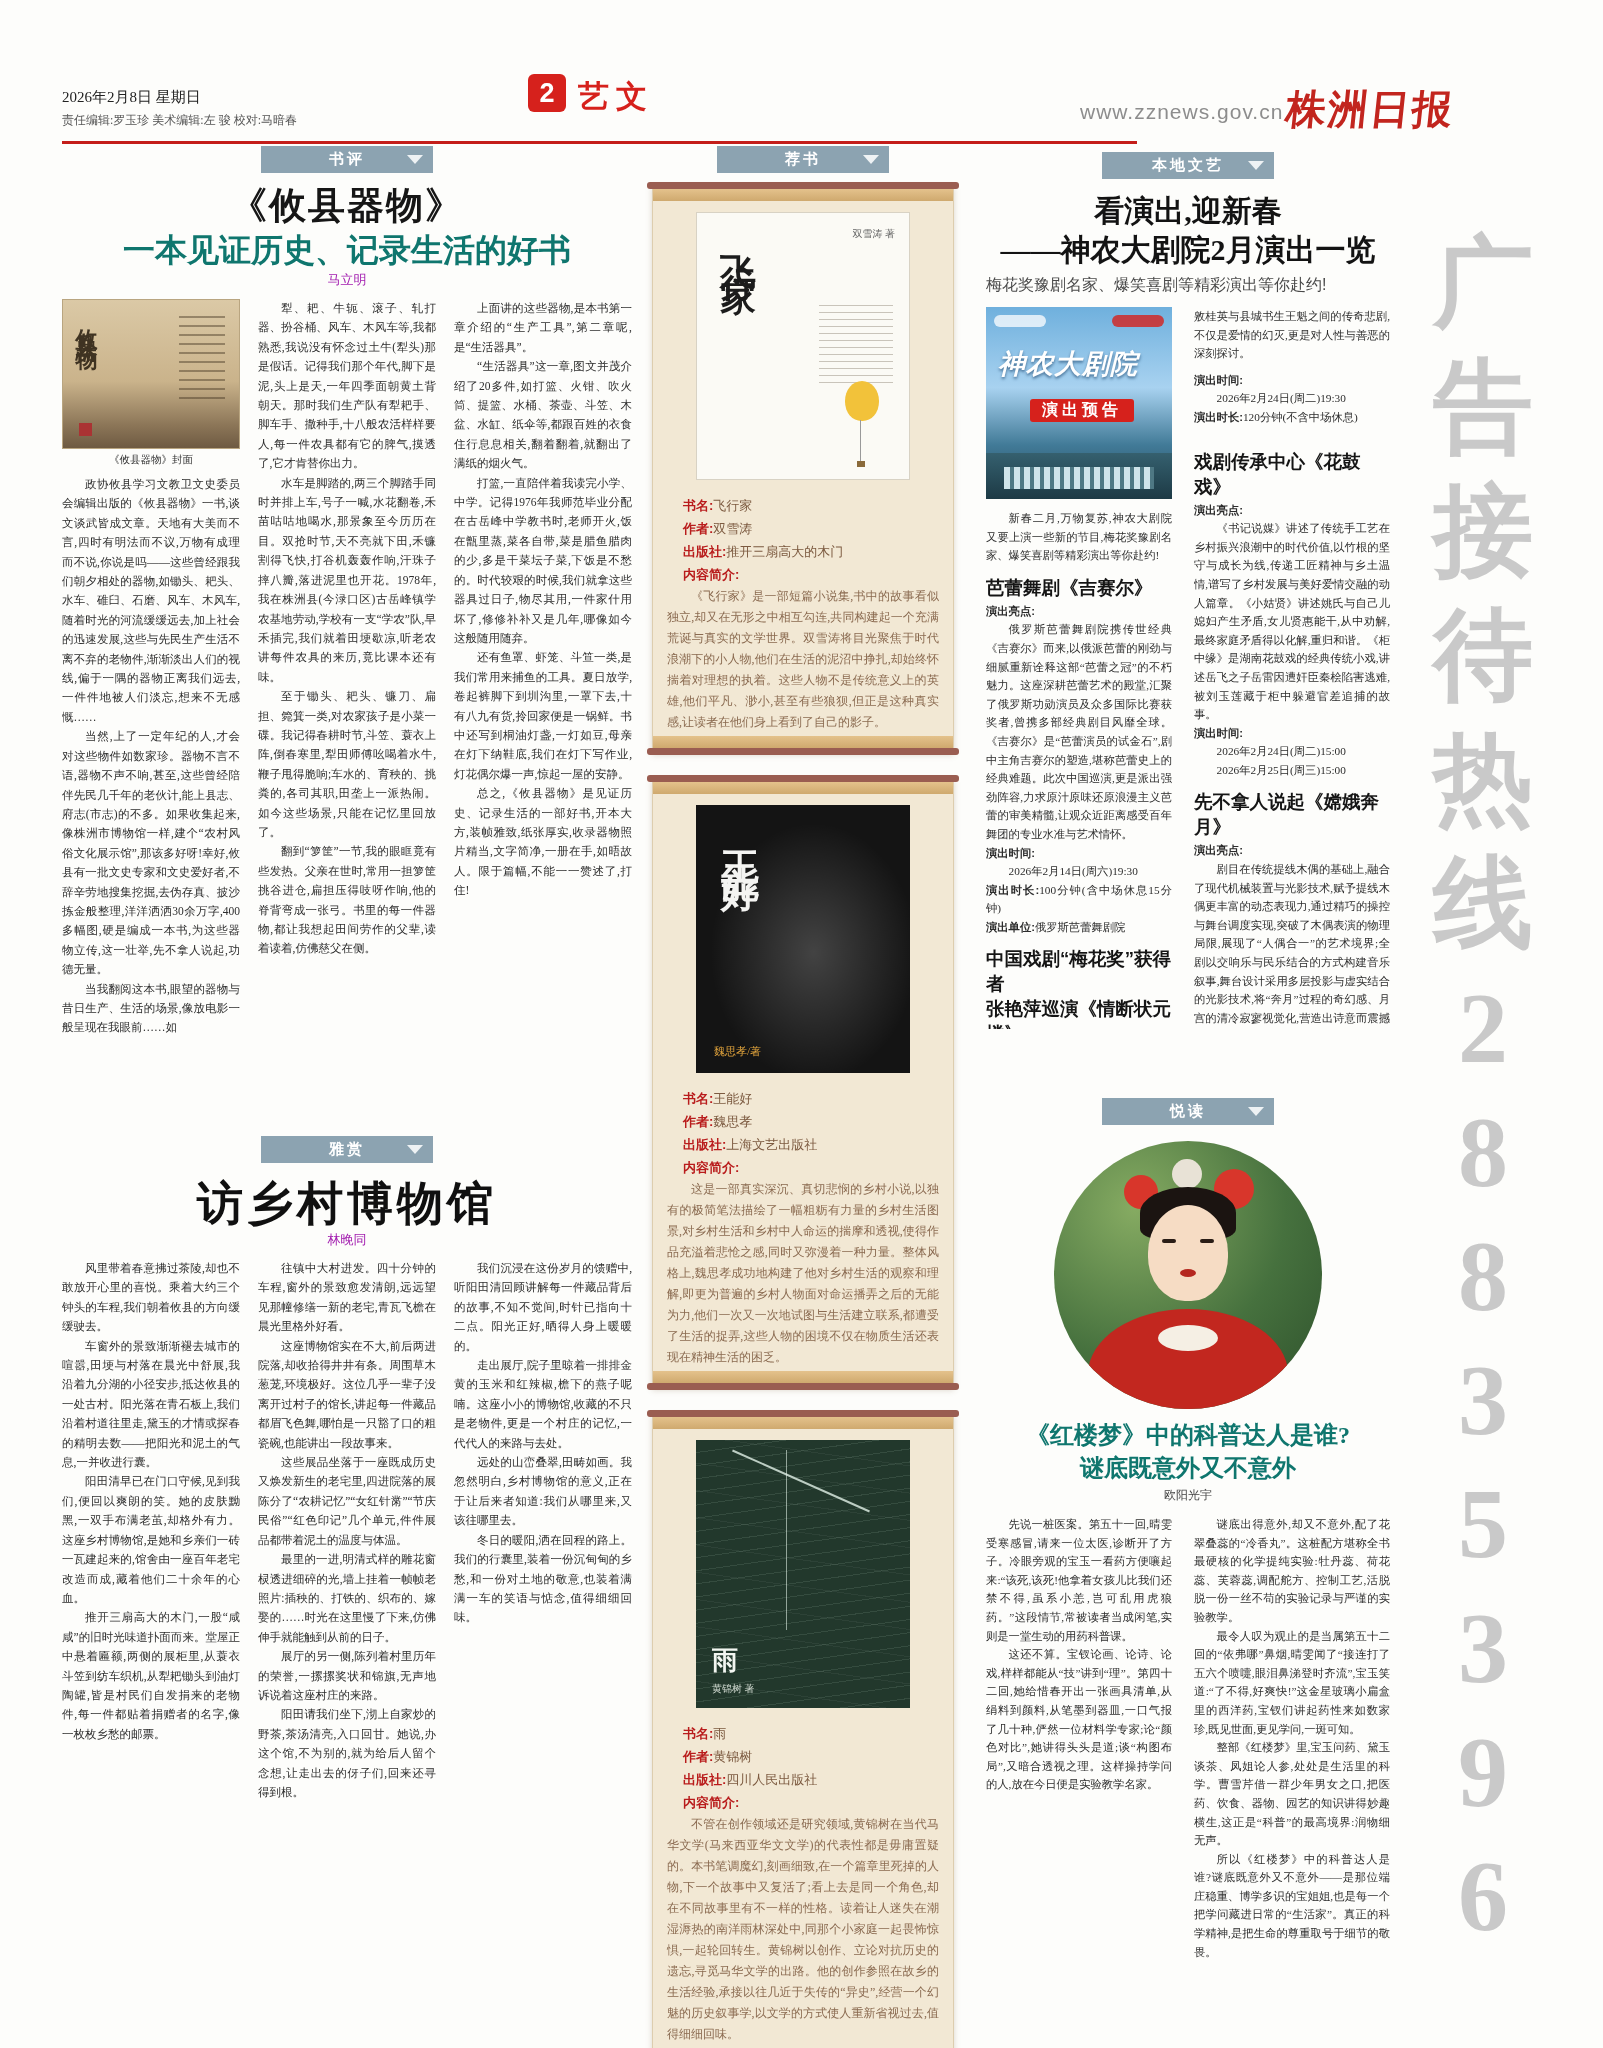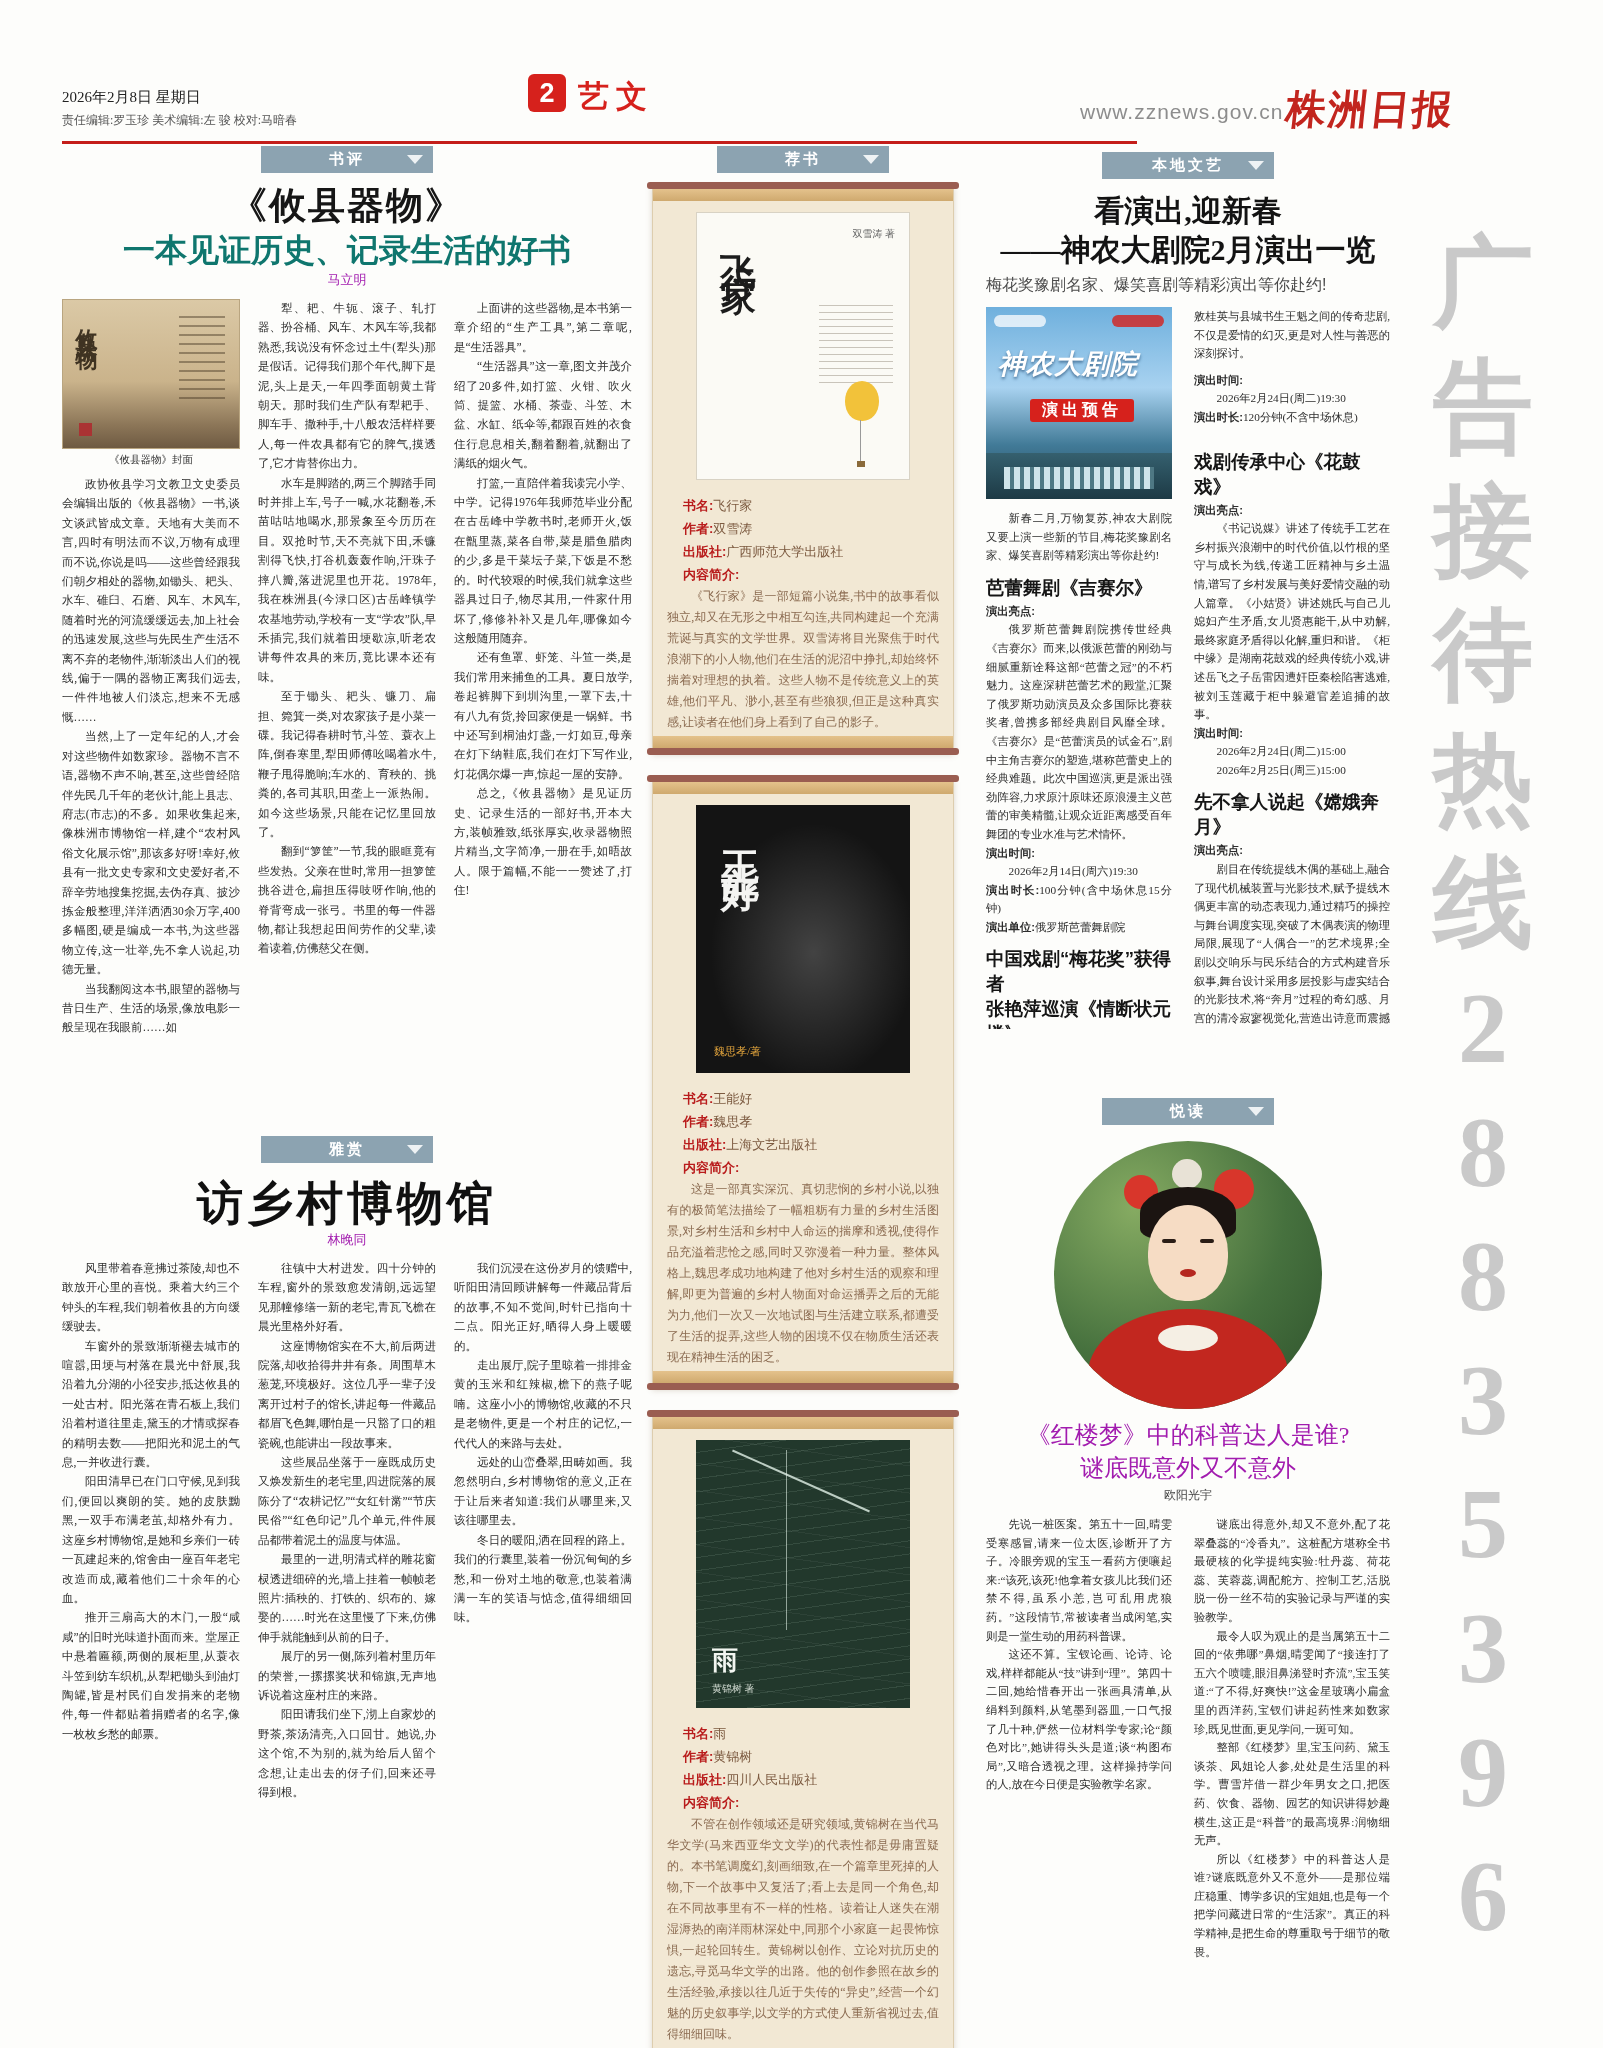--- a/index.html
+++ b/index.html
@@ -122,21 +122,21 @@
   .po-collar{position:absolute;left:104px;bottom:58px;width:60px;height:26px;background:#f5efe4;border-radius:50%;}
   .po-face{position:absolute;left:94px;top:64px;width:80px;height:96px;background:#f6dcc4;border-radius:50% 50% 46% 46%;}
   .po-hair{position:absolute;left:86px;top:46px;width:96px;height:52px;background:#1b1411;border-radius:50% 50% 20% 20%;}
   .po-pom1,.po-pom2,.po-pom3{position:absolute;background:#d8362b;border-radius:50%;}
   .po-pom1{left:70px;top:34px;width:34px;height:34px;}
   .po-pom2{left:160px;top:28px;width:40px;height:40px;}
   .po-pom3{left:118px;top:18px;width:30px;height:30px;background:#e8e2d6;}
   .po-lip{position:absolute;left:126px;top:128px;width:16px;height:8px;background:#b5271f;border-radius:50%;}
   .po-eye1,.po-eye2{position:absolute;top:98px;width:14px;height:4px;background:#2a1d16;border-radius:2px;}
   .po-eye1{left:108px;} .po-eye2{left:146px;}
-  .hlm-t{margin:8px 0 0;text-align:center;font-size:24px;line-height:33px;font-weight:normal;color:#a21caf;}
+  .hlm-t{margin:8px 0 0;text-align:center;font-size:24px;line-height:33px;font-weight:bold;color:#0f766e;}
   .hlm-by{text-align:center;font-size:12px;color:#444;line-height:20px;}
   #sec-yuedu .lc,#sec-yuedu .rc{height:452px;}
 
   
   .ad-strip{position:absolute;left:1408px;top:222px;width:150px;text-align:center;}
   .vchar{font-size:100px;line-height:124px;color:#c9c9c9;font-weight:bold;
          font-family:"Liberation Serif","DejaVu Serif",serif;}
 </style>
 </head>
 <body>
@@ -241,21 +241,21 @@
       <div class="fold top"></div>
       <div class="cover cov1">
         <div class="cov1-author">双雪涛 著</div>
         <div class="cov1-title">飞行家</div>
         <div class="cov1-text"></div>
         <div class="balloon"></div>
         <div class="basket"></div>
       </div>
       <div class="b-row"><span class="lbl">书名:</span><span>飞行家</span></div>
       <div class="b-row"><span class="lbl">作者:</span><span>双雪涛</span></div>
-      <div class="b-row"><span class="lbl">出版社:</span><span>广西师范大学出版社</span></div>
+      <div class="b-row"><span class="lbl">出版社:</span><span>推开三扇高大的木门</span></div>
       <div class="b-row"><span class="lbl">内容简介:</span></div>
       <div class="b-intro">
           <div>
             <p class="para">《飞行家》是一部短篇小说集,书中的故事看似独立,却又在无形之中相互勾连,共同构建起一个充满荒诞与真实的文学世界。双雪涛将目光聚焦于时代浪潮下的小人物,他们在生活的泥沼中挣扎,却始终怀揣着对理想的执着。这些人物不是传统意义上的英雄,他们平凡、渺小,甚至有些狼狈,但正是这种真实感,让读者在他们身上看到了自己的影子。</p>
           </div>
         </div>
       <div class="fold bot"></div>
       <div class="rod bot"></div>
     </div>
 

